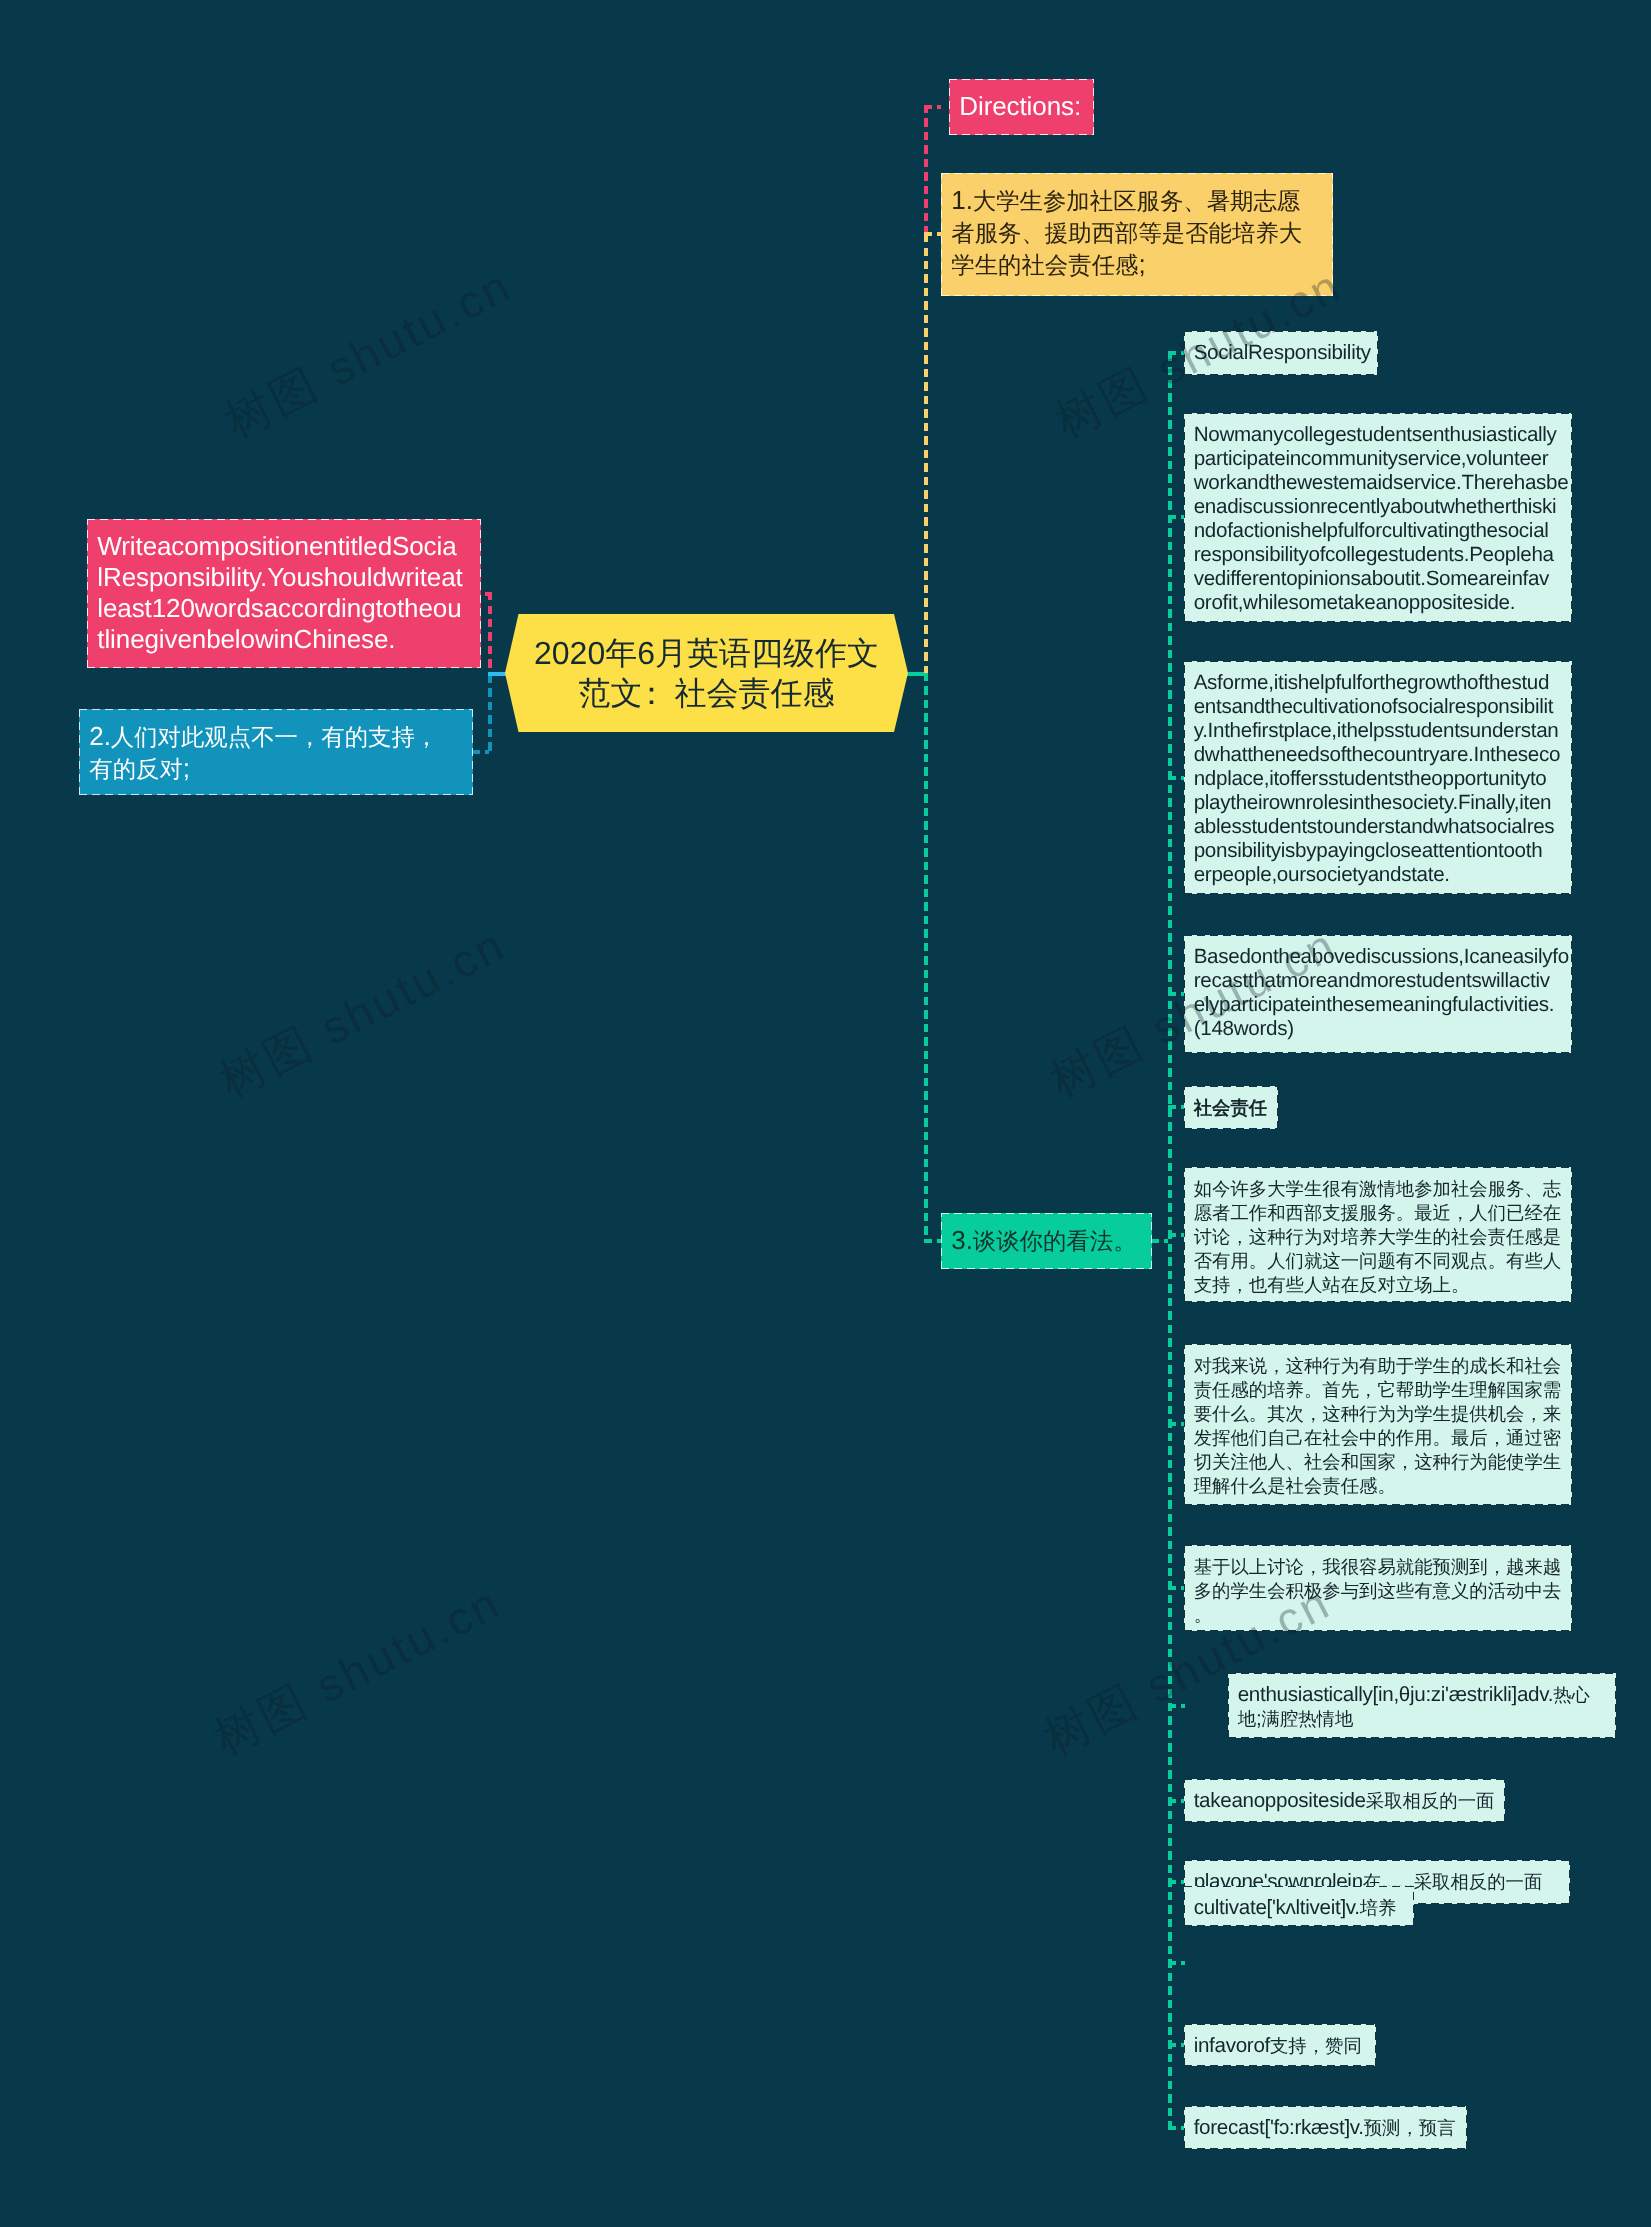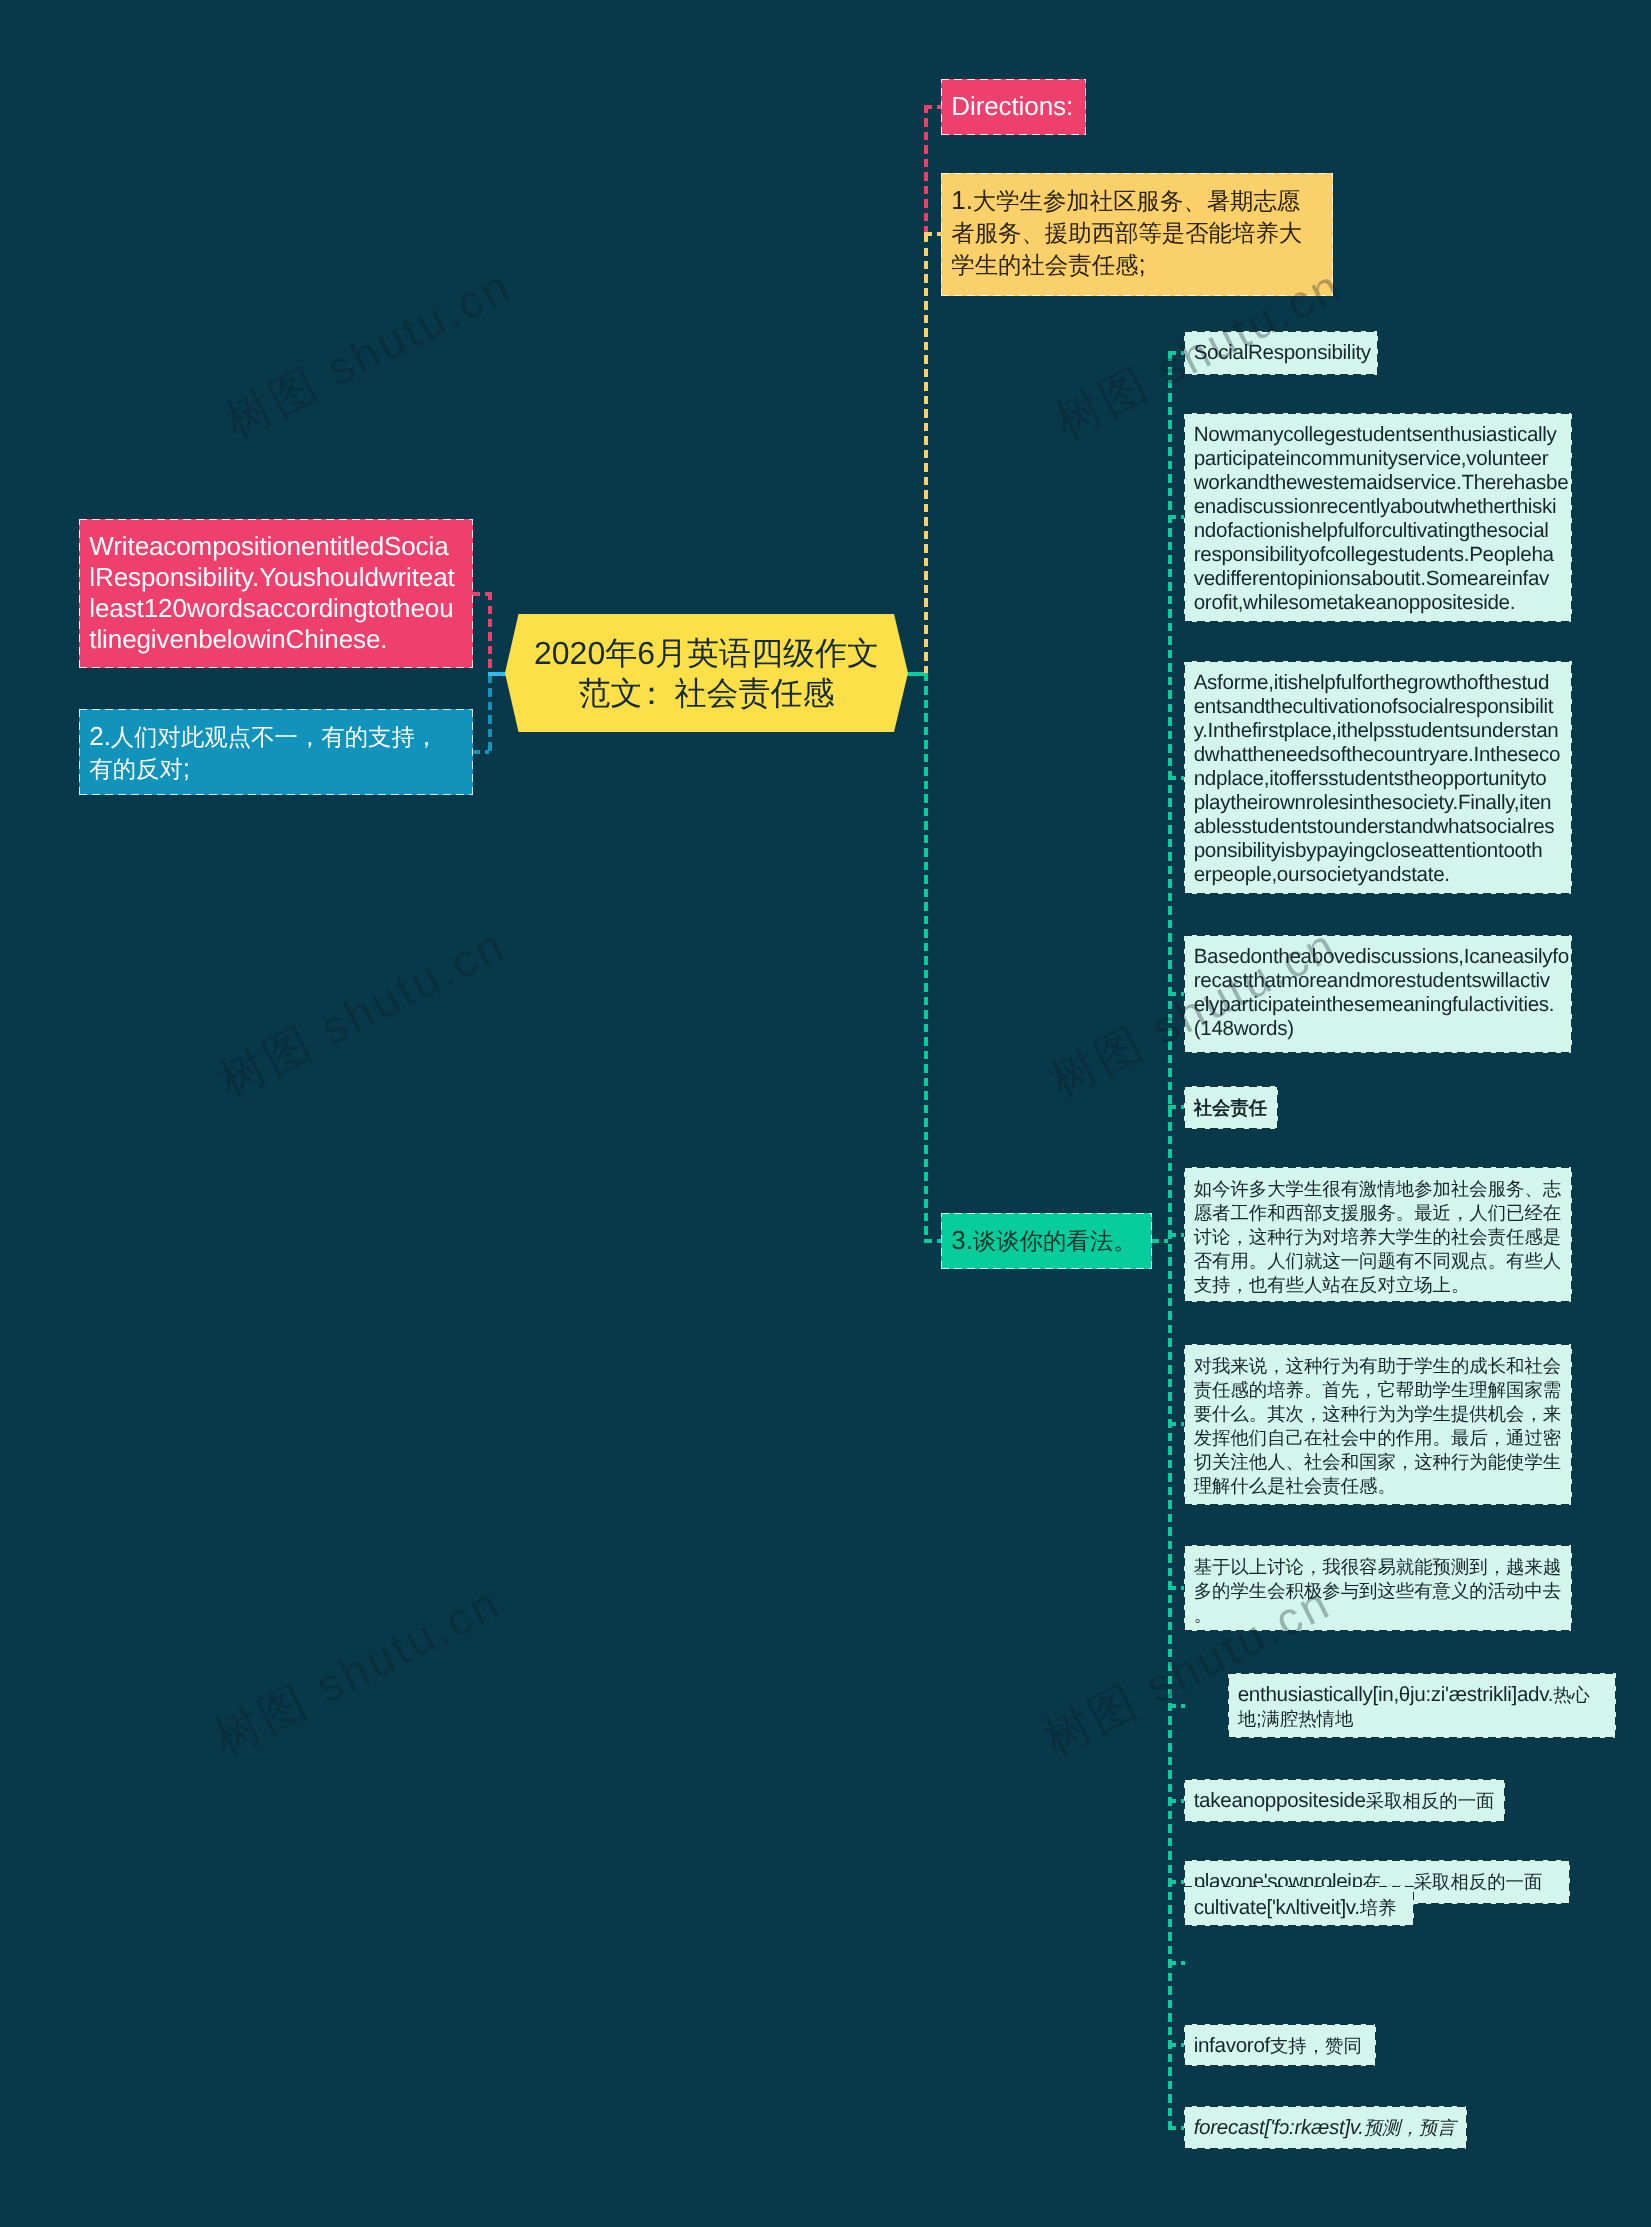--- a/index.html
+++ b/index.html
@@ -23,21 +23,21 @@
         text-align:center;padding-top:18.7px;box-sizing:border-box;
         clip-path:polygon(13.5px 0, 389px 0, 403px 59px, 389px 118px, 13.5px 118px, 0 59px);}
 
   
   .l1{font-size:26px;line-height:31px;padding:11.6px 3.9px 10.3px 10.3px;letter-spacing:-0.1px;}
   .l1 .cjk{font-size:0.9em;letter-spacing:0;}
   .pinkbox{background-color:#ef406d;color:#ffffff;
     background-image:repeating-linear-gradient(90deg,#fce4ea 0 8.4px,transparent 8.4px 13px),
                      repeating-linear-gradient(90deg,#fce4ea 0 8.4px,transparent 8.4px 13px),
                      repeating-linear-gradient(0deg,#fce4ea 0 8.4px,transparent 8.4px 13px),
-                     repeating-linear-gradient(0deg,#fce4ea 0 8.4px,transparent 8.4px 13px);}
+                     repeating-linear-gradient(0deg,#fce4ea 0 8.4px,transparent 8.4px 13px);margin-left:8px;}
   .bluebox{background-color:#1193bb;color:#ffffff;
     background-image:repeating-linear-gradient(90deg,#cfe7ef 0 8.4px,transparent 8.4px 13px),
                      repeating-linear-gradient(90deg,#cfe7ef 0 8.4px,transparent 8.4px 13px),
                      repeating-linear-gradient(0deg,#cfe7ef 0 8.4px,transparent 8.4px 13px),
                      repeating-linear-gradient(0deg,#cfe7ef 0 8.4px,transparent 8.4px 13px);}
   .yellowbox{background-color:#fad06a;color:#2d2410;
     background-image:repeating-linear-gradient(90deg,#fef6e4 0 8.4px,transparent 8.4px 13px),
                      repeating-linear-gradient(90deg,#fef6e4 0 8.4px,transparent 8.4px 13px),
                      repeating-linear-gradient(0deg,#fef6e4 0 8.4px,transparent 8.4px 13px),
                      repeating-linear-gradient(0deg,#fef6e4 0 8.4px,transparent 8.4px 13px);}
@@ -114,21 +114,21 @@
 <div class="node dash leaf" style="left:1184px;top:935px;width:388px;height:118px;">Basedontheabovediscussions,Icaneasilyfo<br>recastthatmoreandmorestudentswillactiv<br>elyparticipateinthesemeaningfulactivities.<br>(148words)</div>
 <div class="node dash leaf" style="left:1184px;top:1086px;width:94px;height:43px;font-weight:bold;"><span class="cjk">社会责任</span></div>
 <div class="node dash leaf" style="left:1184px;top:1167px;width:388px;height:135px;"><span class="cjk">如今许多大学生很有激情地参加社会服务、志</span><br><span class="cjk">愿者工作和西部支援服务。最近，人们已经在</span><br><span class="cjk">讨论，这种行为对培养大学生的社会责任感是</span><br><span class="cjk">否有用。人们就这一问题有不同观点。有些人</span><br><span class="cjk">支持，也有些人站在反对立场上。</span></div>
 <div class="node dash leaf" style="left:1184px;top:1344px;width:388px;height:161px;"><span class="cjk">对我来说，这种行为有助于学生的成长和社会</span><br><span class="cjk">责任感的培养。首先，它帮助学生理解国家需</span><br><span class="cjk">要什么。其次，这种行为为学生提供机会，来</span><br><span class="cjk">发挥他们自己在社会中的作用。最后，通过密</span><br><span class="cjk">切关注他人、社会和国家，这种行为能使学生</span><br><span class="cjk">理解什么是社会责任感。</span></div>
 <div class="node dash leaf" style="left:1184px;top:1545px;width:388px;height:86px;"><span class="cjk">基于以上讨论，我很容易就能预测到，越来越</span><br><span class="cjk">多的学生会积极参与到这些有意义的活动中去</span><br><span class="cjk">。</span></div>
 <div class="node dash leaf" style="left:1228px;top:1673px;width:388px;height:65px;">enthusiastically[in,θju:zi'æstrikli]adv.<span class="cjk">热心</span><br><span class="cjk">地</span>;<span class="cjk">满腔热情地</span></div>
 <div class="node dash leaf" style="left:1184px;top:1779px;width:321px;height:43px;">takeanoppositeside<span class="cjk">采取相反的一面</span></div>
 <div class="node dash leaf" style="left:1184px;top:1860px;width:386px;height:44px;">playone'sownrolein<span class="cjk">在</span>......<span class="cjk">采取相反的一面</span></div>
 <div class="node dash leaf" style="left:1184px;top:1886px;width:230px;height:40px;">cultivate['kʌltiveit]v.<span class="cjk">培养</span></div>
 <div class="node dash leaf" style="left:1184px;top:2024px;width:192px;height:42px;">infavorof<span class="cjk">支持，赞同</span></div>
-<div class="node dash leaf" style="left:1184px;top:2106px;width:283px;height:43px;font-style:italic;">forecast['fɔ:rkæst]v.<span class="cjk">预测，预言</span></div>
+<div class="node dash leaf" style="left:1184px;top:2106px;width:283px;height:43px;">forecast['fɔ:rkæst]v.<span class="cjk">预测，预言</span></div>
 <div class="wm-layer">
 
 <div class="wm" style="left:243px;top:391px;"><span><span class="cjk">树图</span> shutu.cn</span></div>
 <div class="wm" style="left:1073px;top:391px;"><span><span class="cjk">树图</span> shutu.cn</span></div>
 <div class="wm" style="left:237px;top:1050px;"><span><span class="cjk">树图</span> shutu.cn</span></div>
 <div class="wm" style="left:1068px;top:1050px;"><span><span class="cjk">树图</span> shutu.cn</span></div>
 <div class="wm" style="left:232px;top:1708px;"><span><span class="cjk">树图</span> shutu.cn</span></div>
 <div class="wm" style="left:1062px;top:1708px;"><span><span class="cjk">树图</span> shutu.cn</span></div>
 
 </div>

